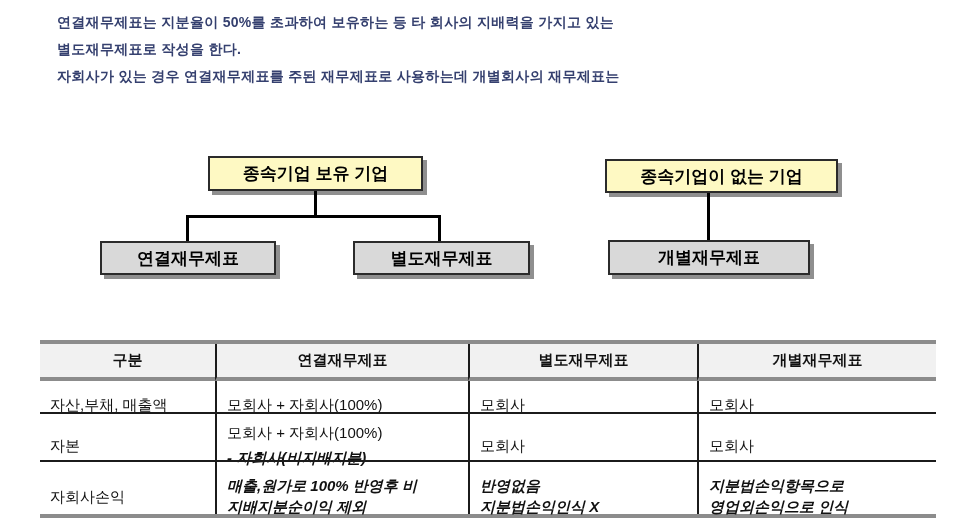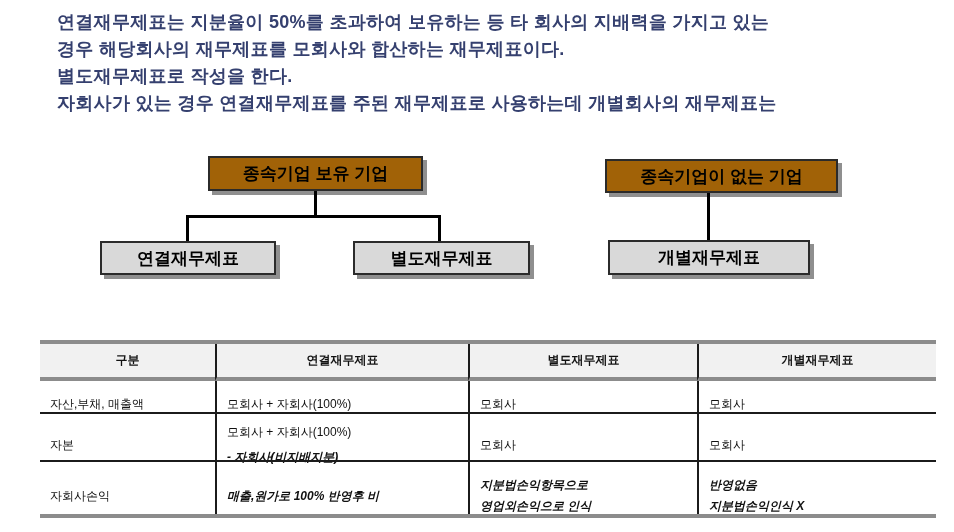--- a/index.html
+++ b/index.html
@@ -2,29 +2,29 @@
 <html><head>
 <meta charset="utf-8">
 <style>
   * { margin:0; padding:0; box-sizing:border-box; }
   html,body { width:954px; height:532px; background:#ffffff; overflow:hidden;
               font-family:"Liberation Sans","DejaVu Sans",sans-serif; }
   .page { position:relative; width:954px; height:532px; background:#fff; }
 
   
   .intro { position:absolute; left:57px; top:9px; width:860px;
-           color:#35406f; font-size:18px; font-weight:bold; line-height:27px;
+           color:#35406f; font-size:14px; font-weight:bold; line-height:27px;
            letter-spacing:0.3px; }
   .intro-line { white-space:nowrap; }
 
   
   .diagram { position:absolute; left:0; top:0; width:954px; height:330px; }
   .dbox { position:absolute; display:flex; align-items:center; justify-content:center;
           border:2px solid #2b2b2b; font-weight:bold; font-size:17px; color:#000;
-          box-shadow:4px 4px 0 #8f8f8f; background:#a16207; white-space:nowrap; }
+          box-shadow:4px 4px 0 #8f8f8f; background:#fef9c3; white-space:nowrap; }
   .dbox.gray { background:#d9d9d9; }
   .conn { position:absolute; background:#000; }
 
   #parent-left  { left:208px; top:156px; width:215px; height:35px; }
   #child-left-1 { left:100px; top:241px; width:176px; height:34px; }
   #child-left-2 { left:353px; top:241px; width:177px; height:34px; }
   #parent-right { left:605px; top:159px; width:233px; height:34px; }
   #child-right  { left:608px; top:240px; width:202px; height:35px; }
 
   #stem-left   { left:314px; top:191px; width:3px;  height:26px; }
@@ -32,38 +32,37 @@
   #drop-left-1 { left:186px; top:215px; width:3px;  height:26px; }
   #drop-left-2 { left:438px; top:215px; width:3px;  height:26px; }
   #stem-right  { left:707px; top:193px; width:3px;  height:47px; }
 
   
   .fin-table { position:absolute; left:40px; top:340px; width:896px;
                display:grid;
                grid-template-columns:175px 253px 229px 239px;
                grid-template-rows:37px 31px 48px 54px;
                border-top:4px solid #8c8c8c; border-bottom:4px solid #8c8c8c;
-               font-size:12px; color:#111; }
+               font-size:15px; color:#111; }
   .hcell { background:#f1f1f1; display:flex; align-items:center; justify-content:center;
            font-weight:bold; border-bottom:4px solid #8c8c8c; }
   .bcell { display:flex; flex-direction:column; justify-content:center;
            padding:18px 8px 2px 10px; line-height:21px; }
   .rowline { border-top:2px solid #1b1b1b; }
   .colline { border-left:2px solid #1b1b1b; }
   .b { font-weight:bold;font-style:italic; }
   .gap { margin-top:4px; }
 </style>
 </head>
 <body>
 
 <div class="page">
 
   <div class="intro">
     <div class="intro-line">연결재무제표는 지분율이 50%를 초과하여 보유하는 등 타 회사의 지배력을 가지고 있는</div>
-    <div class="intro-line">경우 해당회사의 재무제표를 모회사와 합산하는 재무제표이다.</div>
     <div class="intro-line">별도재무제표로 작성을 한다.</div>
     <div class="intro-line">자회사가 있는 경우 연결재무제표를 주된 재무제표로 사용하는데 개별회사의 재무제표는</div>
   </div>
 
   <div class="diagram">
     <div class="dbox" id="parent-left">종속기업 보유 기업</div>
 
     <div class="conn" id="stem-left"></div>
     <div class="conn" id="hline-left"></div>
     <div class="conn" id="drop-left-1"></div>
@@ -109,24 +108,25 @@
     </div>
     <div class="bcell rowline colline">
       <span>모회사</span>
     </div>
 
     <div class="bcell rowline">
       <span>자회사손익</span>
     </div>
     <div class="bcell rowline colline">
       <span class="b">매출,원가로 100% 반영후 비</span>
+      <span class="b">지배지분순이익 제외</span>
+    </div>
+    <div class="bcell rowline colline">
+      <span class="b">반영없음</span>
+      <span class="b">지분법손익인식 X</span>
     </div>
     <div class="bcell rowline colline">
       <span class="b">지분법손익항목으로</span>
       <span class="b">영업외손익으로 인식</span>
-    </div>
-    <div class="bcell rowline colline">
-      <span class="b">반영없음</span>
-      <span class="b">지분법손익인식 X</span>
     </div>
   </div>
 
 </div>
 
 </body></html>

